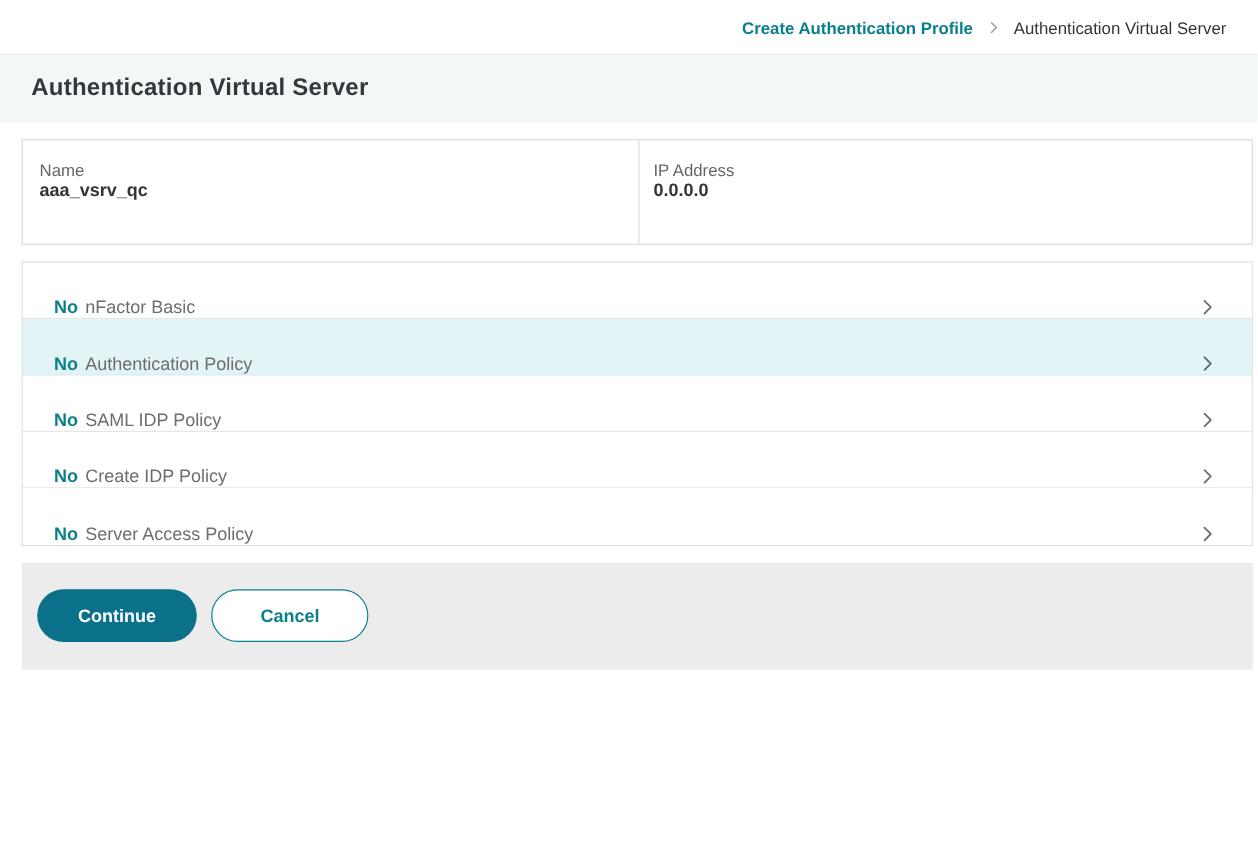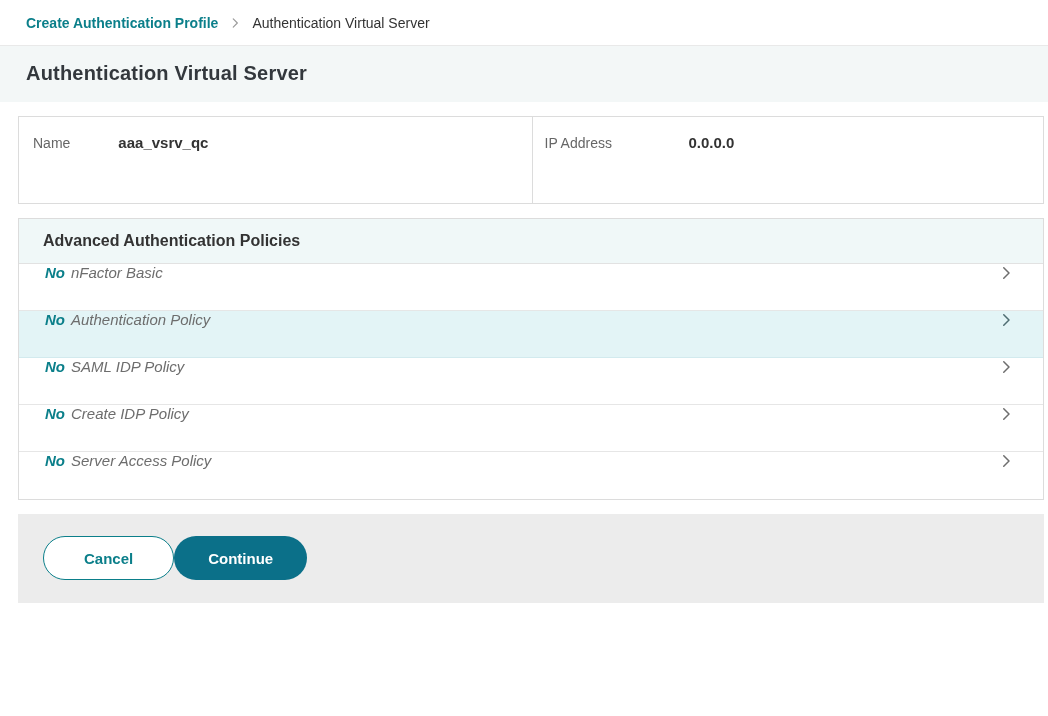--- a/index.html
+++ b/index.html
@@ -1,47 +1,47 @@
 <!DOCTYPE html>
 <html><head>
 <meta charset="utf-8">
 <style>
   * { box-sizing: border-box; margin: 0; padding: 0; }
   html, body { width: 1048px; height: 716px; background: #fff;
     font-family: "Liberation Sans", "DejaVu Sans", sans-serif; color: #333; }
 
   
   .breadcrumb-bar { height: 46px; display: flex; align-items: center; gap: 10px;
-    padding: 0 26px; background: #fff; border-bottom: 1px solid #e9e9e9; font-size: 14px; }
+    padding: 0 26px; background: #fff; border-bottom: 1px solid #e9e9e9; font-size: 14px; justify-content: flex-end; }
   .crumb-link { color: #0b7f8a; font-weight: 600; text-decoration: none; cursor: pointer; }
   .crumb-sep { display: flex; align-items: center; }
   .crumb-current { color: #333; }
 
   
   .page-title-bar { background: #f3f7f7; padding: 16px 26px 17px 26px; }
   .page-title-bar h1 { font-size: 20px; font-weight: 600; color: #33383d; letter-spacing: 0.2px; }
 
   
   .content { padding: 14px 4px 0 18px; }
   .card { background: #fff; border: 1px solid #dcdcdc; margin-bottom: 14px; }
   .card-header { background: #f0f8f8; padding: 13px 24px; border-bottom: 1px solid #e2e2e2; }
   .card-header h2 { font-size: 16px; font-weight: 600; color: #333; }
 
   
   .basic-body { display: flex; min-height: 86px; }
   .basic-col { flex: 1; padding: 17px 14px; }
   .basic-col.right { border-left: 1px solid #dcdcdc; padding-left: 12px; }
-  .field-row { display: flex; align-items: baseline; margin-bottom: 7px; }
+  .field-row { display: flex; align-items: baseline; margin-bottom: 7px; flex-direction: column; }
   .field-label { font-size: 14px; color: #666; margin-right: 12px; }
   .basic-col.right .field-label { display: inline-block; width: 92px; margin-right: 16px; }
-  .field-value { font-size: 15px; color: #333; font-weight: 600; margin-left: 36px; }
+  .field-value { font-size: 15px; color: #333; font-weight: 600; }
 
   
-  .policy-row { display: flex; align-items: flex-start; height: 47px;
-    padding: 0 28px 0 26px; border-bottom: 1px solid #e6e6e6; cursor: pointer; background: #fff; font-style: italic; }
+  .policy-row { display: flex; align-items: flex-end; height: 47px;
+    padding: 0 28px 0 26px; border-bottom: 1px solid #e6e6e6; cursor: pointer; background: #fff; }
   .policy-row:last-child { border-bottom: none; }
   .policy-row.highlighted { background: #e3f4f6; border-bottom: 1px solid #d2eaee; }
   .policy-count { color: #0b7f8a; font-weight: 700; font-size: 15px; margin-right: 6px; }
   .policy-label { color: #6d6d6d; font-size: 15px; }
   .chevron { margin-left: auto; display: flex; align-items: center; }
 
   
   .action-bar { background: #ececec; height: 89px; margin: 2px 4px 0 18px;
     padding: 22px 0 0 13px; display: flex; align-items: flex-start; }
   .btn { height: 44px; border-radius: 22px; font-size: 15px; font-weight: 700;
@@ -80,23 +80,20 @@
       <div class="basic-col right">
         <div class="field-row">
           <span class="field-label">IP Address</span>
           <span class="field-value">0.0.0.0</span>
         </div>
       </div>
     </div>
   </section>
 
   <section class="card">
-    <div class="card-header">
-      <h2>Advanced Authentication Policies</h2>
-    </div>
     <div class="policy-rows">
 
       <div class="policy-row">
         <span class="policy-count">No</span>
         <span class="policy-label">nFactor Basic</span>
         <span class="chevron">
           <svg width="18" height="18" viewBox="0 0 24 24" fill="none" stroke="#6e6e6e" stroke-width="2" stroke-linecap="round" stroke-linejoin="round">
               <polyline points="9 5 16 12 9 19"></polyline>
             </svg>
         </span>
@@ -140,15 +137,15 @@
               <polyline points="9 5 16 12 9 19"></polyline>
             </svg>
         </span>
       </div>
 
     </div>
   </section>
 </main>
 
 <footer class="action-bar">
+  <button class="btn primary">Continue</button>
   <button class="btn secondary">Cancel</button>
-  <button class="btn primary">Continue</button>
 </footer>
 
 </body></html>

